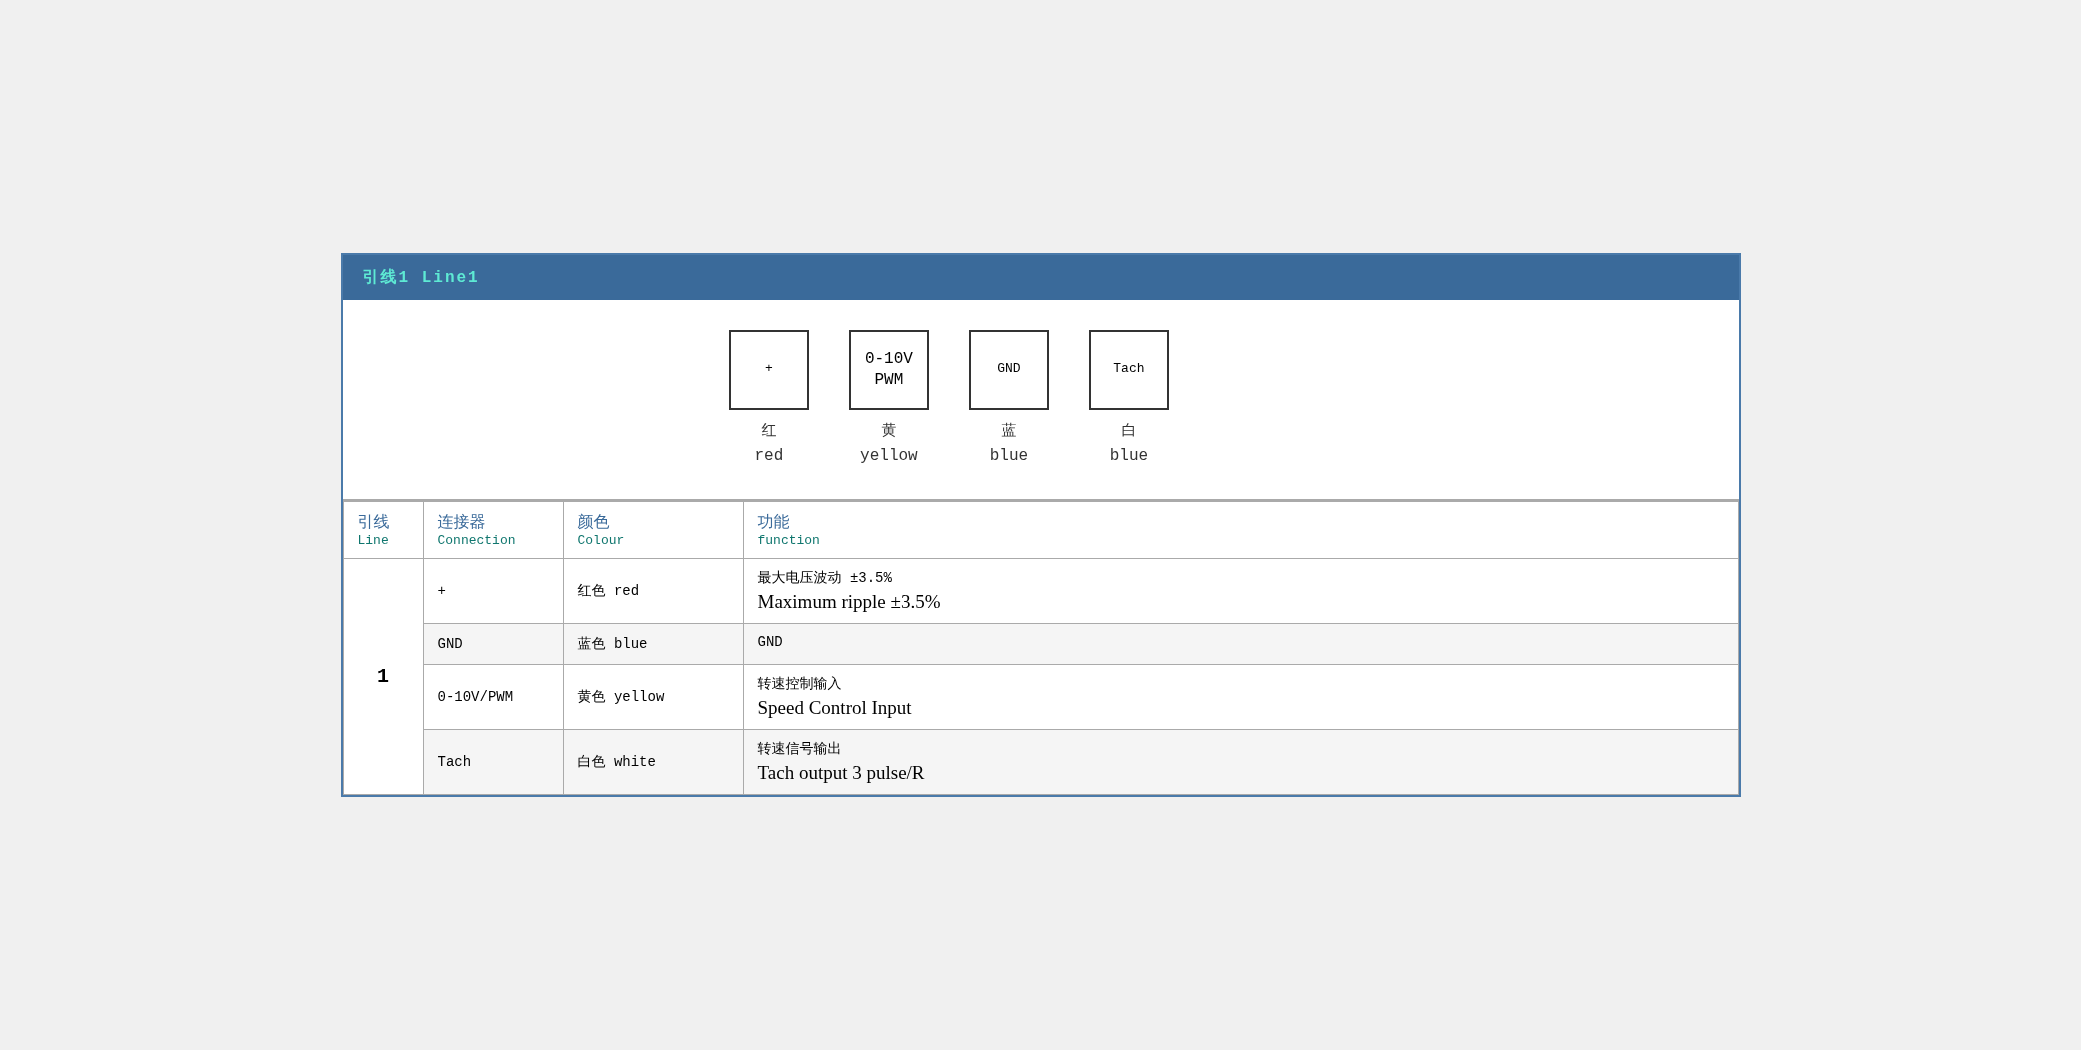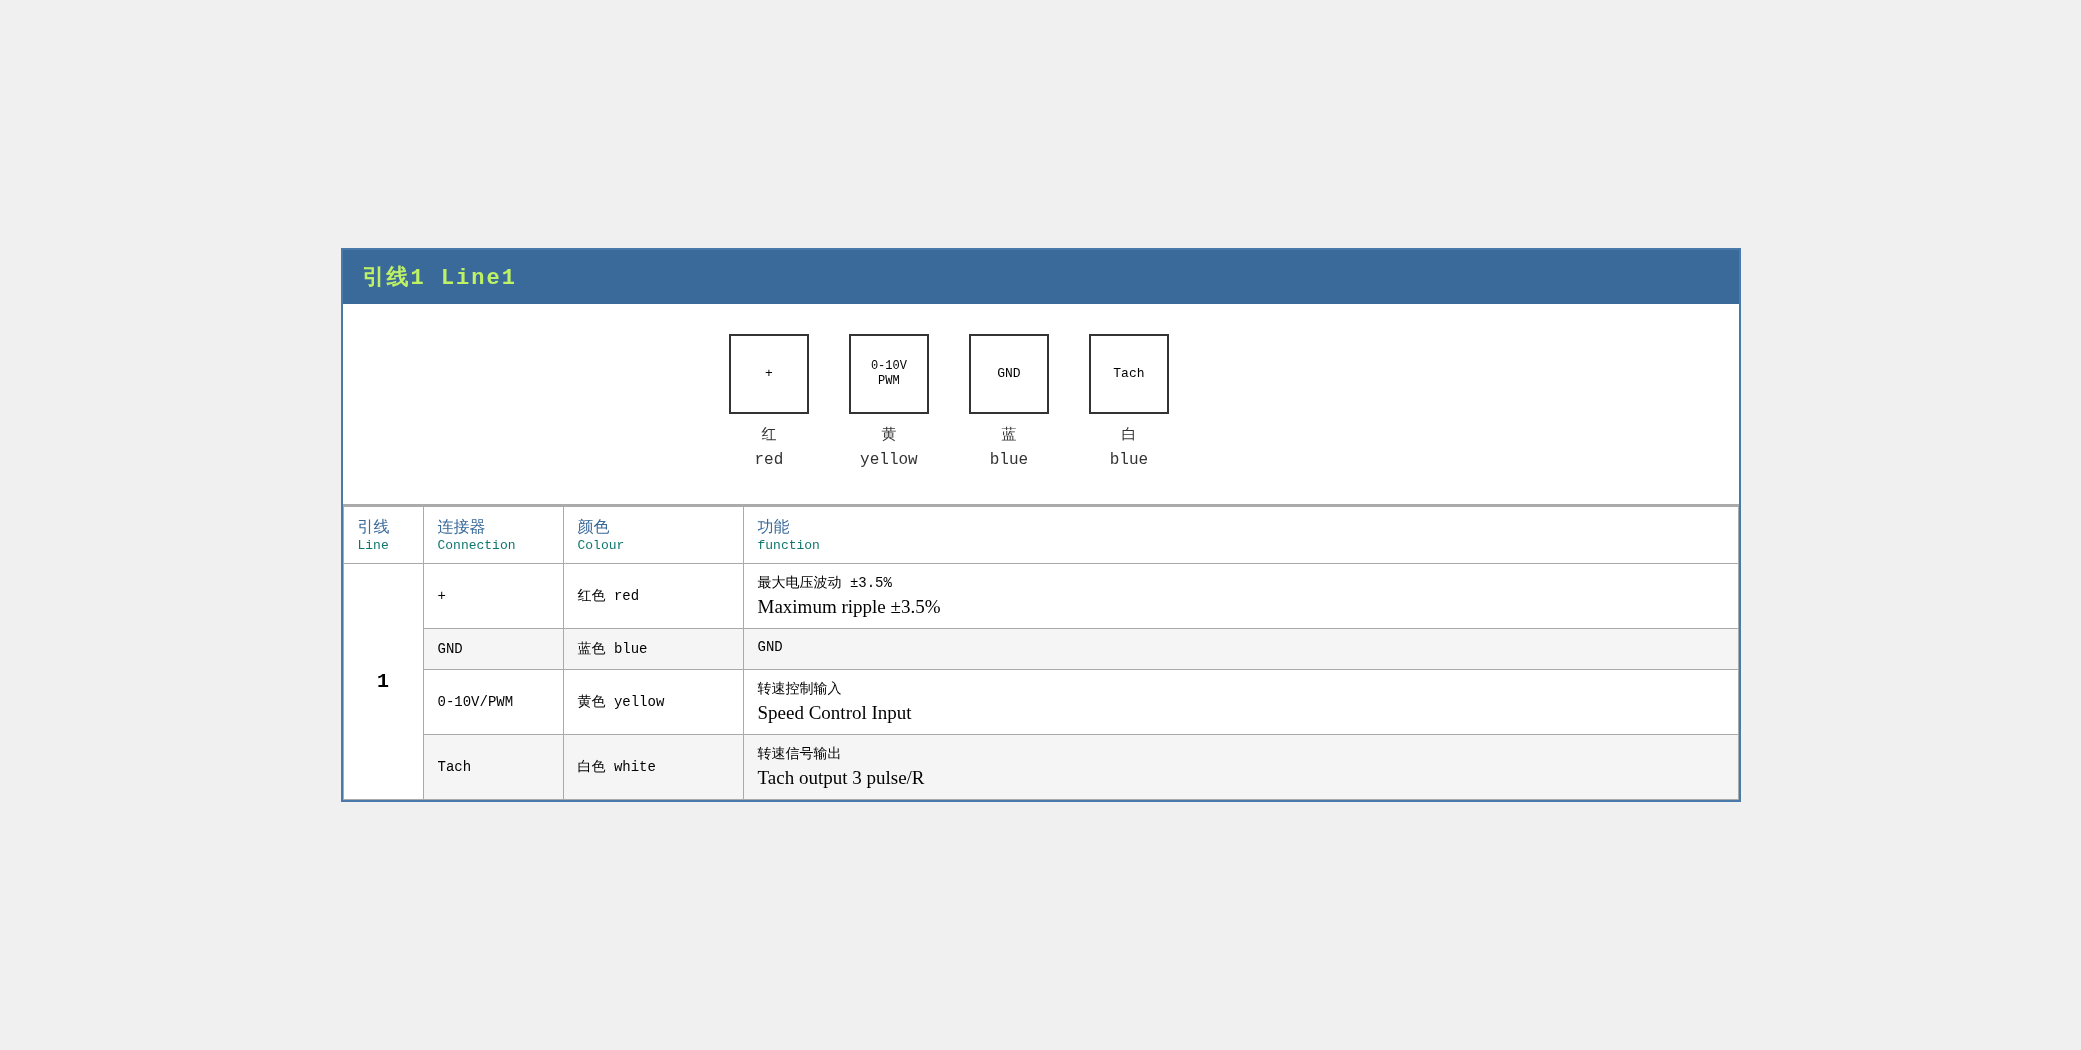--- a/index.html
+++ b/index.html
@@ -19,23 +19,23 @@
     }
 
     .main-container {
       width: 1400px;
       border: 2px solid #4a7aaa;
       background: #ffffff;
     }
 
     .title-bar {
       background: #3a6a9a;
-      color: #bef264;
+      color: #5eead4;
       padding: 12px 20px;
-      font-size: 22px;
+      font-size: 16px;
       font-weight: bold;
       letter-spacing: 2px;
     }
 
     .diagram-section {
       padding: 30px 20px;
       border-bottom: 2px solid #aaaaaa;
       display: flex;
       justify-content: center;
       align-items: flex-start;
@@ -186,21 +186,21 @@
         <div class="connector-box">
           <span>+</span>
         </div>
         <div class="connector-label">
           <span class="chinese">红</span>
           <span class="english">red</span>
         </div>
       </div>
 
       <div class="connector-item">
-        <div class="connector-box" style="white-space:pre-line; font-size:12px;">
+        <div class="connector-box" style="white-space:pre-line; font-size:16px;">
           <span>0-10V
 PWM</span>
         </div>
         <div class="connector-label">
           <span class="chinese">黄</span>
           <span class="english">yellow</span>
         </div>
       </div>
 
       <div class="connector-item">

